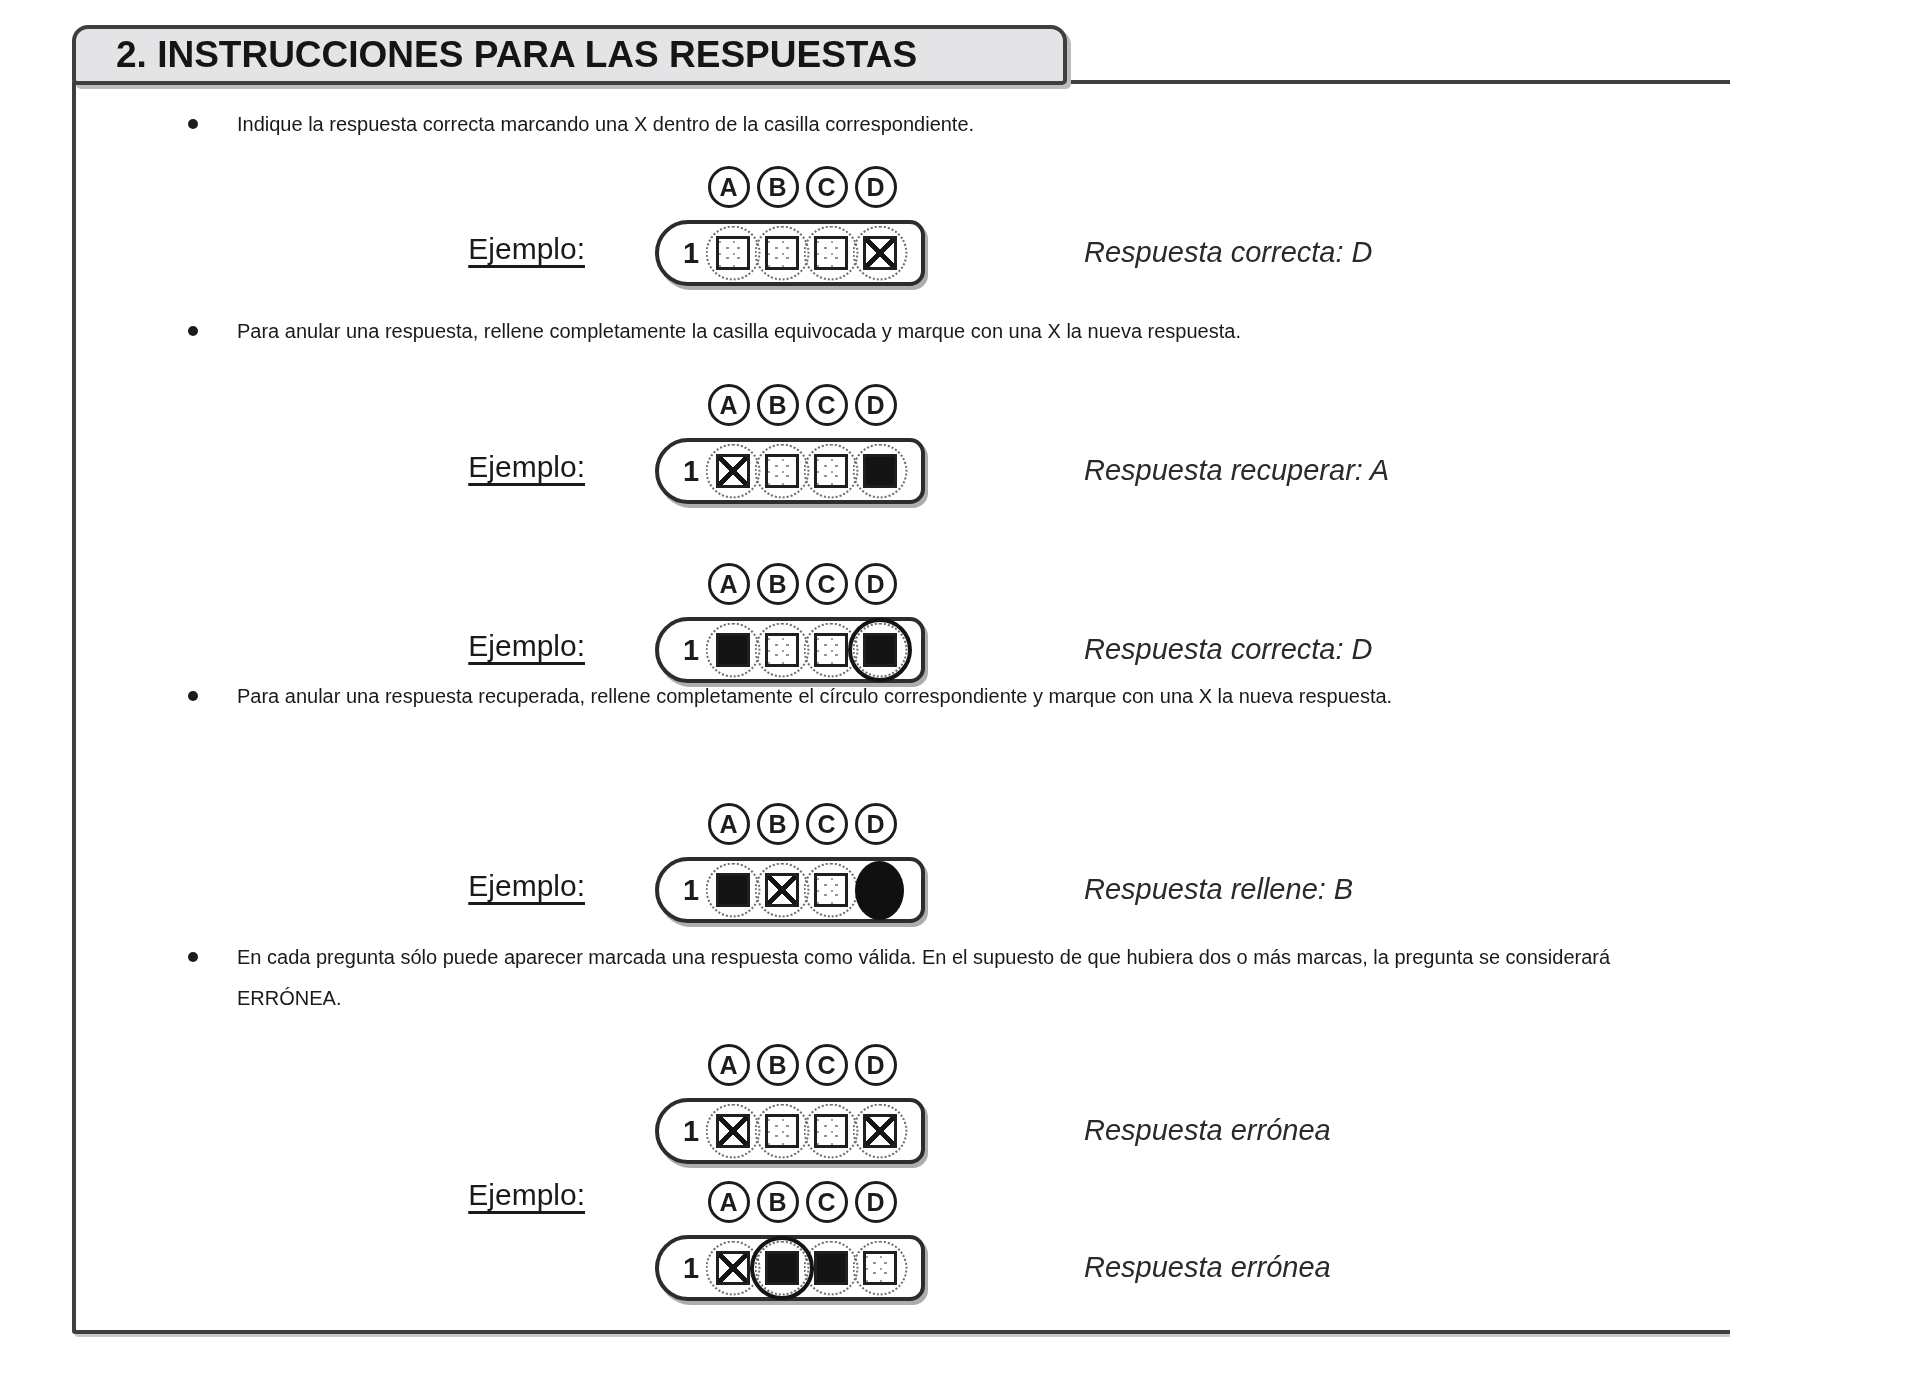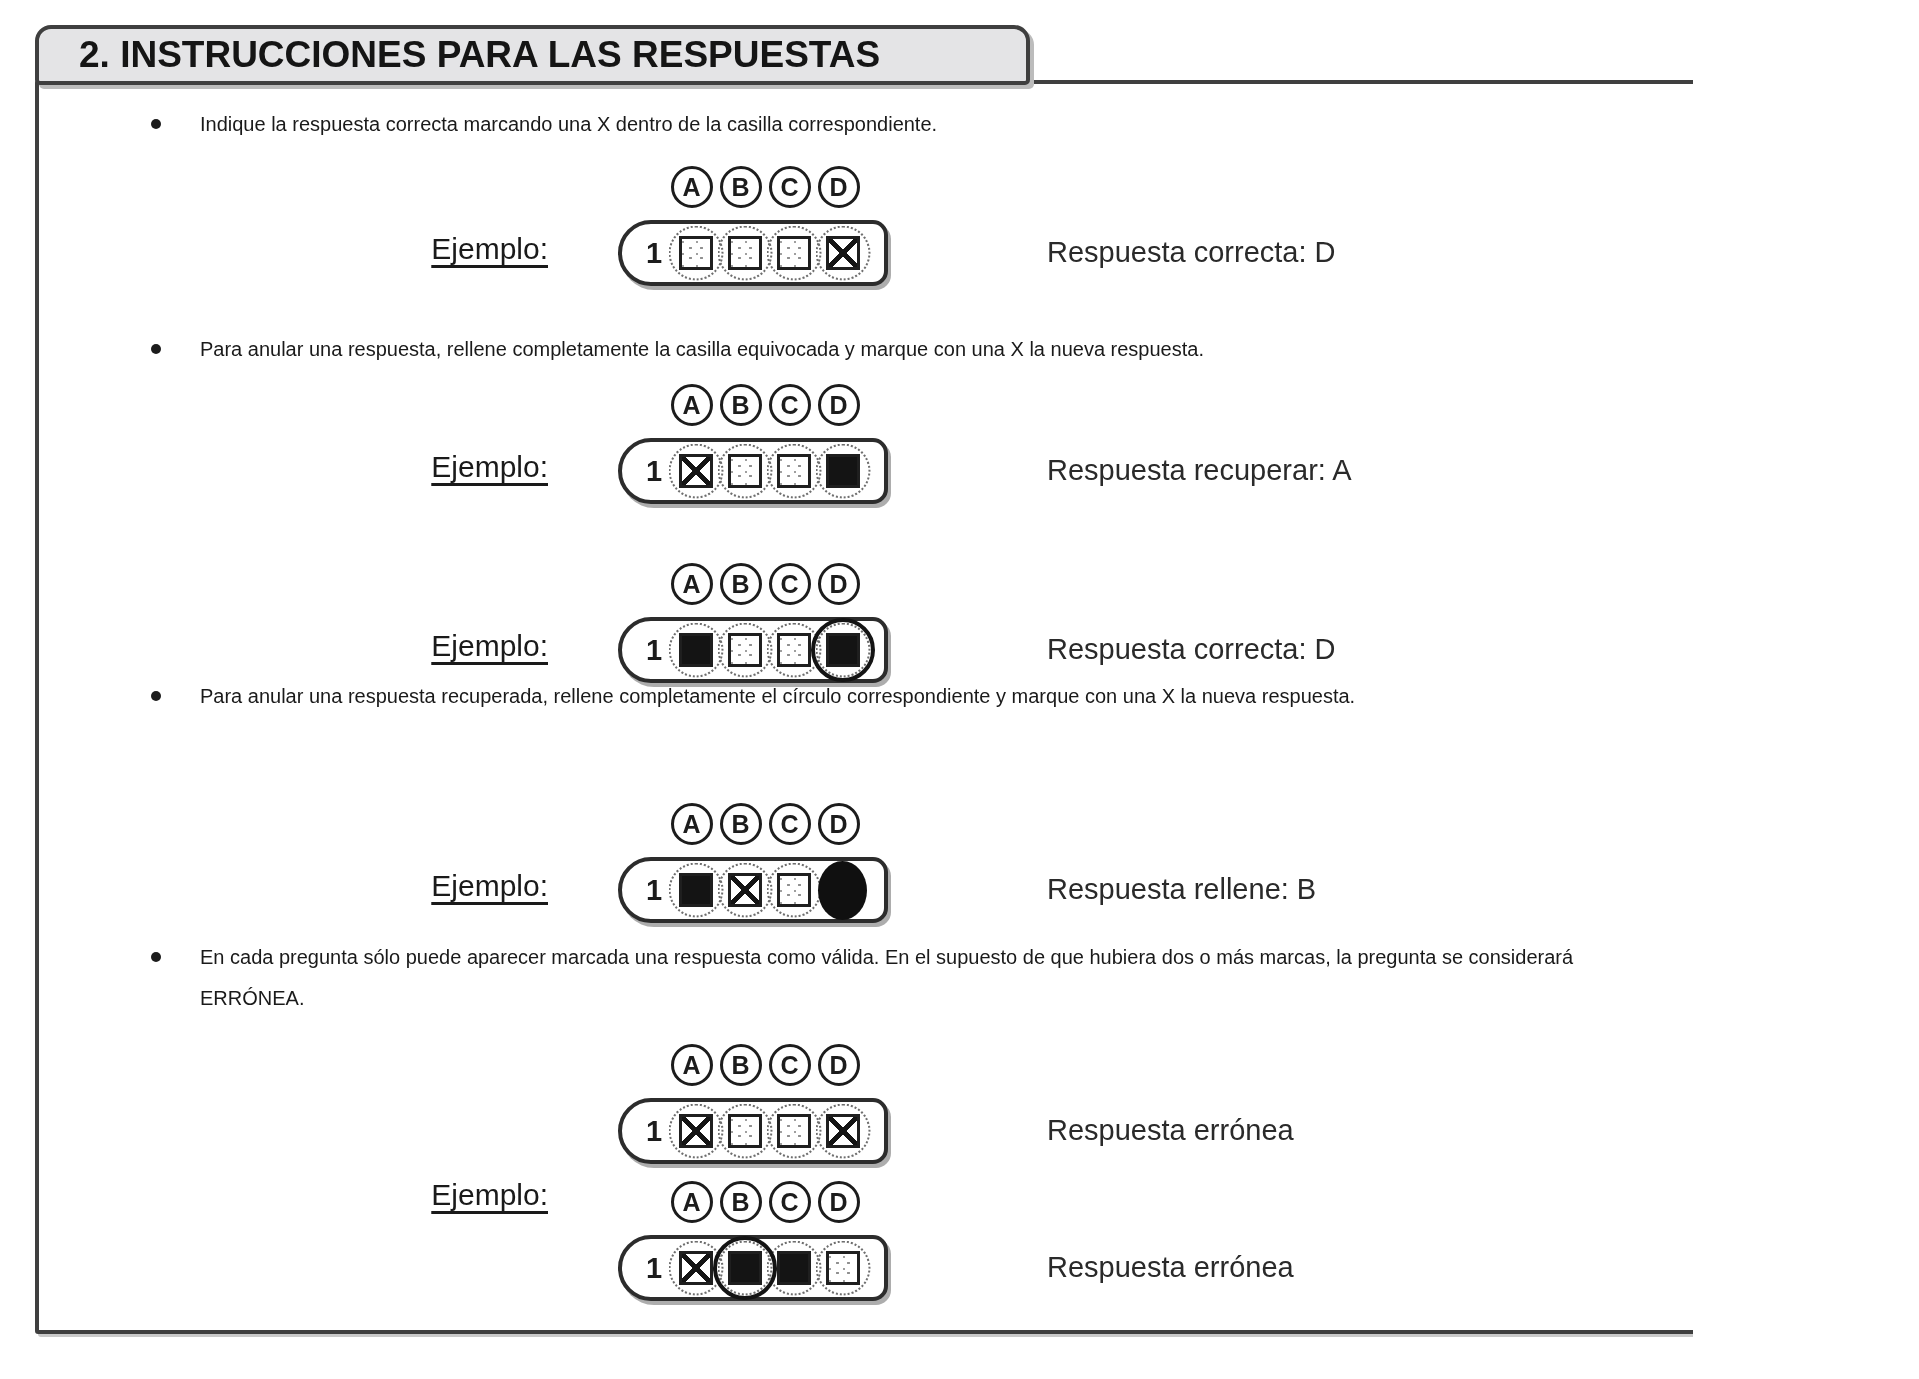--- a/index.html
+++ b/index.html
@@ -1,37 +1,37 @@
 <!DOCTYPE html>
 <html><head>
 <meta charset="utf-8">
 <style>
   html,body{margin:0;padding:0;background:#ffffff;}
   .page{position:relative;width:1693px;height:1379px;background:#ffffff;
-        font-family:"Liberation Sans",sans-serif;color:#1c1c1c;overflow:hidden;}
+        font-family:"Liberation Sans",sans-serif;color:#1c1c1c;overflow:hidden;margin-left:37px;}
 
   
   .outer-box{position:absolute;left:35px;top:80px;width:1814px;height:1254px;
              border:4px solid #3f3f3f;border-radius:3px;box-sizing:border-box;
              box-shadow:3px 3px 0 #c9c9c9;background:#fff;}
 
   
   .header-box{position:absolute;left:35px;top:25px;width:995px;height:60px;
               background:#e4e4e6;border:4px solid #3f3f3f;border-radius:16px 16px 5px 5px;
               box-sizing:border-box;display:flex;align-items:center;padding-left:40px;
               box-shadow:4px 4px 0 #bcbcbc;z-index:5;}
   .header-title{font-size:37px;font-weight:700;color:#151515;white-space:nowrap;}
 
   
   .bullet{position:absolute;left:148px;font-size:20px;line-height:41px;
           padding-left:52px;box-sizing:content-box;color:#1a1a1a;}
   .bullet::before{content:"";position:absolute;left:3px;top:15px;width:10px;height:10px;
                   background:#1c1c1c;border-radius:50%;}
   .b1{top:104px;width:1560px;}
-  .b2{top:329px;width:1400px;}
+  .b2{top:311px;width:1400px;}
   .b3{top:513px;width:1560px;}
   .b4{top:676px;width:1345px;}
   .b5{top:937px;width:1375px;}
 
   
   .example{position:absolute;left:0;width:1919px;height:130px;}
   .ex1{top:166px;} .ex2{top:384px;} .ex3{top:563px;}
   .ex4{top:803px;} .ex5{top:1044px;} .ex6{top:1181px;}
 
   .letters{position:absolute;left:667px;top:0;display:flex;}
@@ -71,21 +71,21 @@
   .cell[data-mark="big-dot"]::before{border:none;}
   .cell[data-mark="big-dot"] .box{width:59px;height:59px;border:none;border-radius:50%;
       background:#101010;}
 
   .example-label{position:absolute;left:300px;width:248px;top:66px;text-align:right;
       font-size:30px;color:#1a1a1a;text-decoration:underline;text-underline-offset:6px;
       text-decoration-thickness:2.5px;}
   .standalone-label{position:absolute;left:300px;width:248px;top:1178px;text-align:right;
       font-size:30px;color:#1a1a1a;text-decoration:underline;text-underline-offset:6px;
       text-decoration-thickness:2.5px;}
-  .result{position:absolute;left:1047px;top:70px;font-size:29px;
+  .result{position:absolute;left:1047px;top:70px;font-style:italic;font-size:29px;
       color:#2a2a2a;white-space:nowrap;}
 </style>
 </head>
 <body>
 
 <div class="page">
 
   <div class="outer-box"></div>
 
   <div class="header-box">

